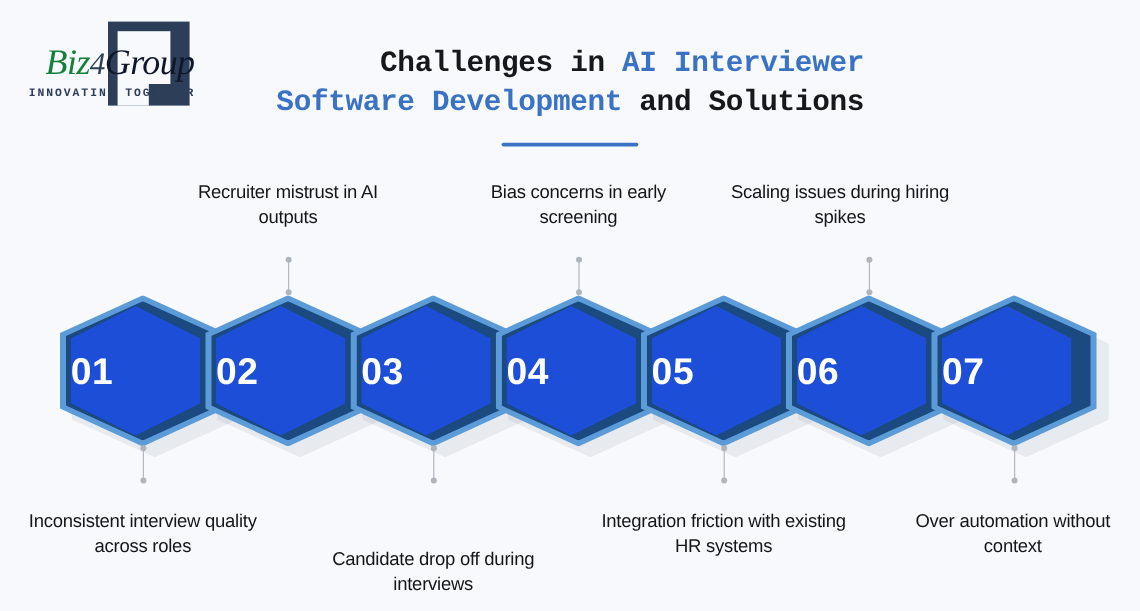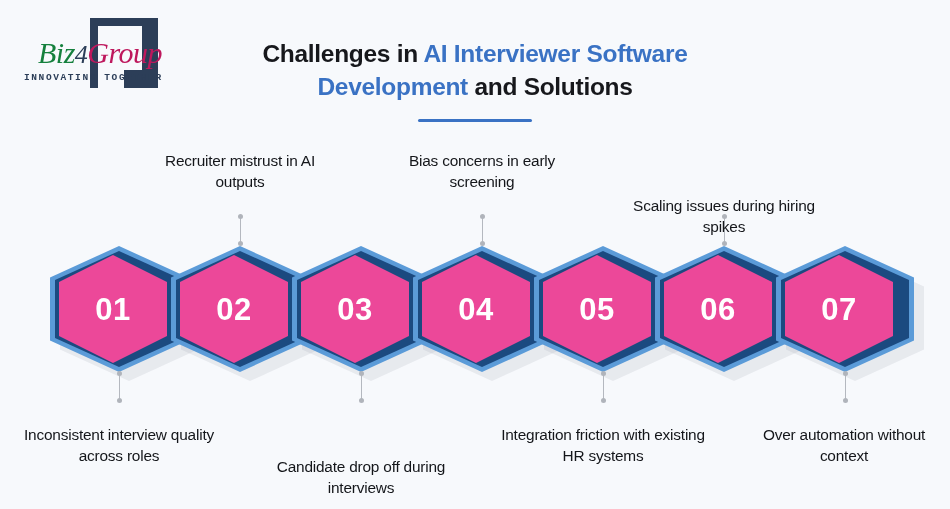--- a/index.html
+++ b/index.html
@@ -55,41 +55,42 @@
     top: 20px;
     font-family: "Liberation Serif", serif;
     font-style: italic;
     font-size: 30px;
     letter-spacing: -0.5px;
     white-space: nowrap;
     z-index: 3;
   }
   .logo-biz { color: #15803d; margin-left: 20px; }
   .logo-four { color: #2c3e58; font-size: 26px; }
-  .logo-group { color: #be185d; text-align: center; }
+  .logo-group { color: #0f172a; text-align: center; }
   #logo-tagline {
     position: absolute;
     left: 6px;
     top: 56px;
     font-size: 9.5px;
     letter-spacing: 1.6px;
     color: #2c3e58;
     font-weight: 600;
     white-space: nowrap;
     z-index: 3;
     font-family: Liberation Mono, monospace;
   }
 
   
   #title-block {
     position: absolute;
     left: 230px;
     top: 38px;
     width: 490px;
-    text-align: center;
+    text-align: right;
+    font-family: Liberation Mono, monospace;
   }
   #page-title {
     font-size: 24.5px;
     font-weight: 700;
     line-height: 1.33;
     letter-spacing: -0.3px;
     color: #17181c;
   }
   #page-title .hl { color: #3a72c4; }
   #title-underline {
@@ -124,25 +125,24 @@
     position: absolute;
     left: 5px; top: 5px;
     width: 128px; height: 116px;
     background: #1b4a80;
     clip-path: polygon(50% 0%, 100% 25%, 100% 75%, 50% 100%, 0% 75%, 0% 25%);
   }
   .hex-inner {
     position: absolute;
     left: 9px; top: 9px;
     width: 108px; height: 108px;
-    background: #ec4899;
+    background: #1d4ed8;
     clip-path: polygon(50% 0%, 100% 25%, 100% 75%, 50% 100%, 0% 75%, 0% 25%);
     display: flex;
     align-items: center;
-    justify-content: center;
   }
   .hex-shadow {
     position: absolute;
     left: 10px; top: 9px;
     width: 138px; height: 126px;
     background: rgba(160,168,180,0.18);
     clip-path: polygon(50% 0%, 100% 25%, 100% 75%, 50% 100%, 0% 75%, 0% 25%);
     z-index: -1;
   }
   .hex-number {
@@ -287,15 +287,15 @@
       <span class="dot top"></span>
       <span class="dot bottom"></span>
     </div>
   </div>
 <div id="label-layer">
     <div class="label" style="width: 215px; left: 11.5px; top: 425px;">Inconsistent interview quality across roles</div>
     <div class="label" style="width: 200px; left: 140px; top: 151px;">Recruiter mistrust in AI outputs</div>
     <div class="label" style="width: 210px; left: 256px; top: 425px; margin-top: 32px;">Candidate drop off during interviews</div>
     <div class="label" style="width: 200px; left: 382px; top: 151px;">Bias concerns in early screening</div>
     <div class="label" style="width: 210px; left: 498px; top: 425px;">Integration friction with existing HR systems</div>
-    <div class="label" style="width: 200px; left: 624px; top: 151px; margin-top: 45px;">Scaling issues during hiring spikes</div>
+    <div class="label" style="width: 200px; left: 600px; top: 151px;">Scaling issues during hiring spikes</div>
     <div class="label" style="width: 200px; left: 744px; top: 425px;">Over automation without context</div>
   </div>
 
 </body></html>

